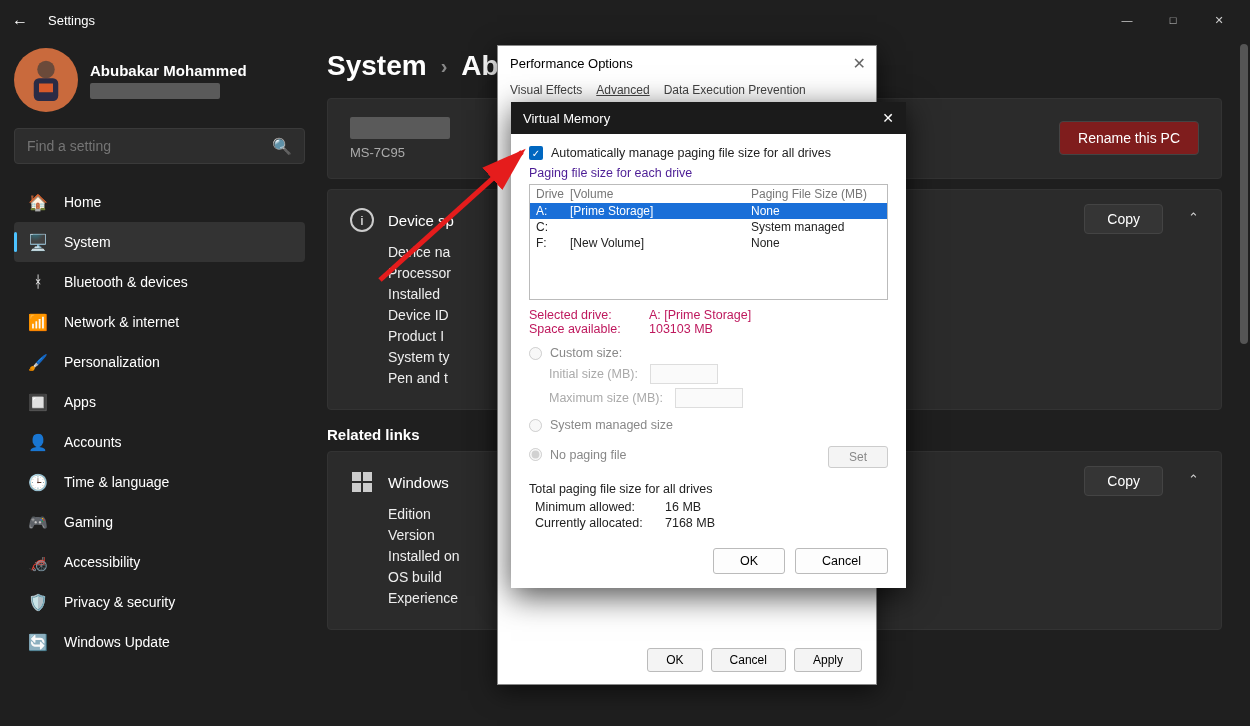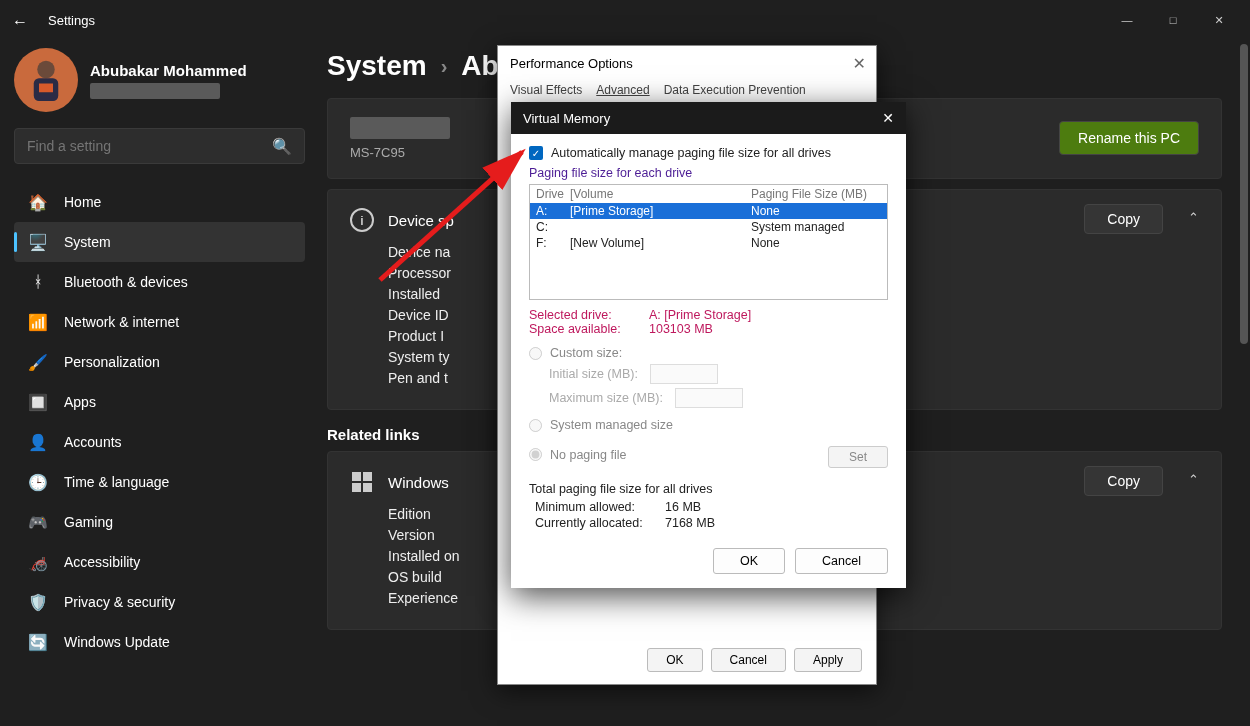--- a/index.html
+++ b/index.html
@@ -31,21 +31,21 @@
 .nav-item.active::before { content: ""; position: absolute; left: 0; top: 10px; bottom: 10px; width: 3px; background: #4cc2ff; border-radius: 2px; }
 .nav-item .nicn { width: 24px; margin-right: 14px; font-size: 16px; text-align: center; }
 
 .content { flex: 1; padding: 10px 28px 0 12px; position: relative; }
 .breadcrumb { font-size: 28px; font-weight: 600; display: flex; align-items: center; gap: 14px; margin-bottom: 16px; }
 .breadcrumb .sep { color: #888; font-size: 20px; }
 
 .card { background: #2b2b2b; border: 1px solid #333; border-radius: 4px; padding: 18px 22px; margin-bottom: 10px; position: relative; }
 .card .pcname-blur { background: #5a5a5a; height: 22px; width: 100px; border-radius: 2px; margin-bottom: 6px; }
 .card .model { color: #aaa; font-size: 13px; }
-.rename { position: absolute; right: 22px; top: 22px; background: #4d7c0f; border: 1px solid #444; border-radius: 4px; padding: 8px 18px; font-size: 14px; color: #fff; cursor: pointer; }
+.rename { position: absolute; right: 22px; top: 22px; background: #7f1d1d; border: 1px solid #444; border-radius: 4px; padding: 8px 18px; font-size: 14px; color: #fff; cursor: pointer; }
 
 .spec-card { background: #2b2b2b; border: 1px solid #333; border-radius: 4px; padding: 18px 22px; margin-bottom: 12px; position: relative; }
 .spec-head { display: flex; align-items: center; margin-bottom: 12px; }
 .spec-head .sicon { width: 24px; height: 24px; border: 2px solid #ccc; border-radius: 50%; display: flex; align-items: center; justify-content: center; font-size: 13px; margin-right: 14px; }
 .spec-head .stitle { font-size: 15px; }
 .copy-btn { position: absolute; right: 58px; top: 14px; background: #353535; border: 1px solid #444; border-radius: 4px; padding: 6px 22px; font-size: 14px; color: #fff; }
 .chev { position: absolute; right: 22px; top: 20px; color: #ccc; font-size: 13px; }
 .spec-row { display: flex; font-size: 14px; color: #eee; margin: 5px 0 5px 38px; }
 .spec-row .sk { width: 160px; }
 .related { font-size: 15px; font-weight: 600; margin: 16px 0 8px 0; }

